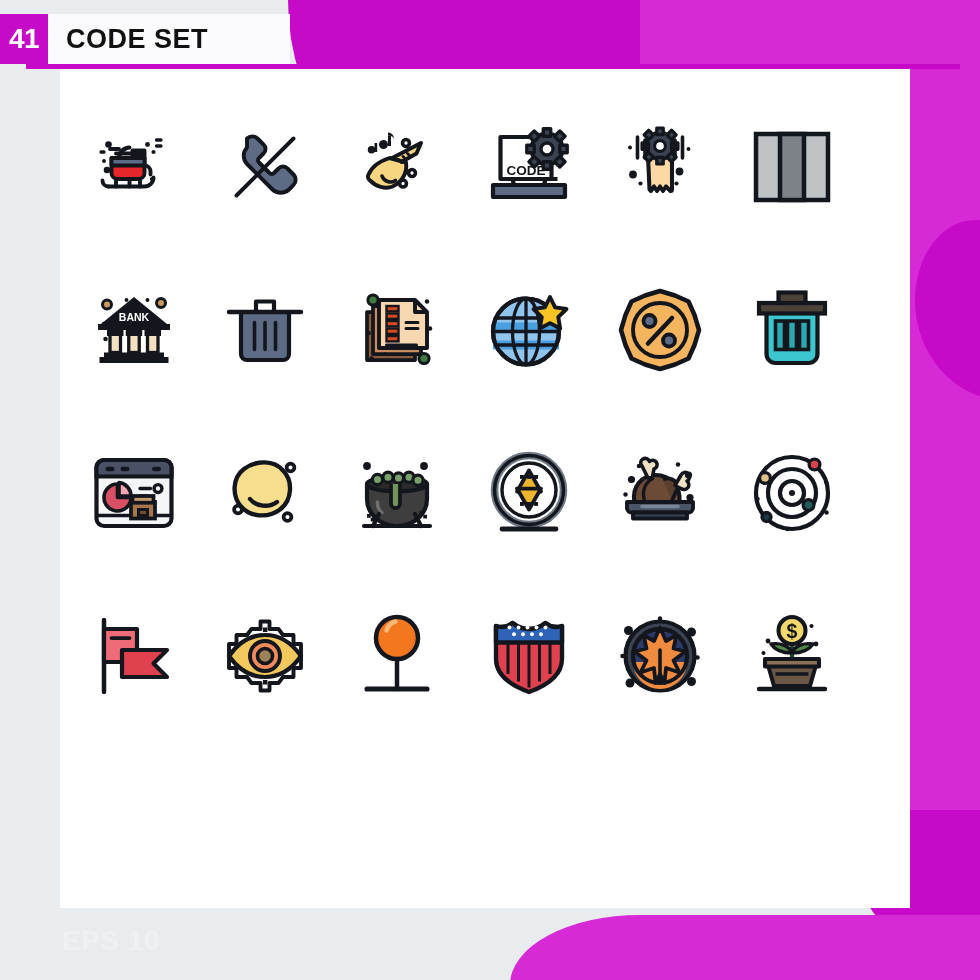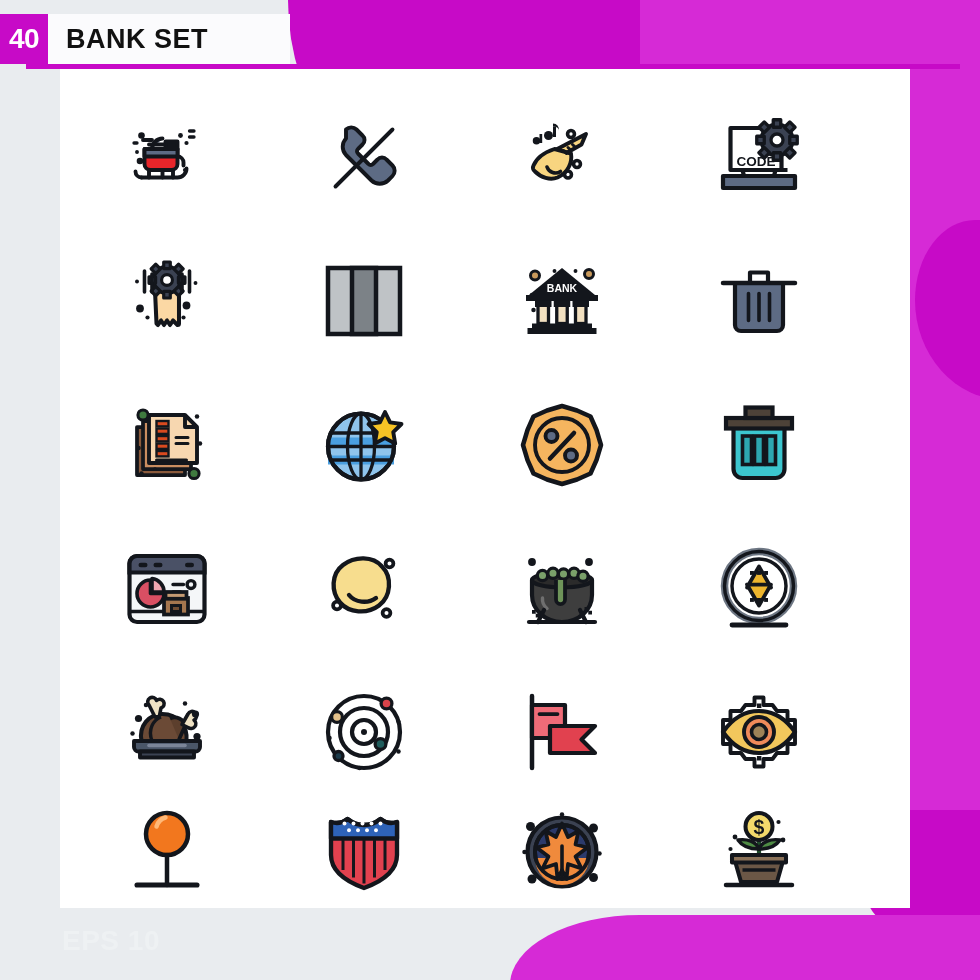--- a/index.html
+++ b/index.html
@@ -125,21 +125,21 @@
     z-index: 4;
   }
 
   #icon-grid {
     position: absolute;
     left: 0;
     top: 0;
     width: 806px;
     height: 840px;
     display: grid;
-    grid-template-columns: repeat(4, 1fr);
+    grid-template-columns: repeat(6, 1fr);
     grid-template-rows: repeat(5, 1fr);
     padding: 18px 8px 8px 8px;
     box-sizing: border-box;
   }
   .icon-cell {
     display: flex;
     align-items: center;
     justify-content: center;
   }
   .icon-cell svg {
@@ -166,22 +166,22 @@
 <div id="page">
 
   <div class="blob" id="blob-top-dark"></div>
   <div class="blob" id="blob-top-light"></div>
   <div class="blob" id="blob-right-light"></div>
   <div class="blob" id="blob-right-dark"></div>
   <div class="blob" id="blob-bottom-dark"></div>
   <div class="blob" id="blob-bottom-light"></div>
 
   <div id="header-bar">
-    <div id="count-badge">40</div>
-    <div id="header-title">BANK SET</div>
+    <div id="count-badge">41</div>
+    <div id="header-title">CODE SET</div>
   </div>
   <div id="header-underline"></div>
 
   <div id="icon-card">
     <div id="icon-grid">
 
       <div class="icon-cell">
         <svg viewBox="0 0 64 64">
           <g fill="none" stroke="#13161c" stroke-width="2.6" stroke-linecap="round" stroke-linejoin="round">
             <path d="M17 26 h22 a0 0 0 0 1 0 0 v10 a4 4 0 0 1-4 4 H21 a4 4 0 0 1-4-4 z" fill="#e8252a"></path>

